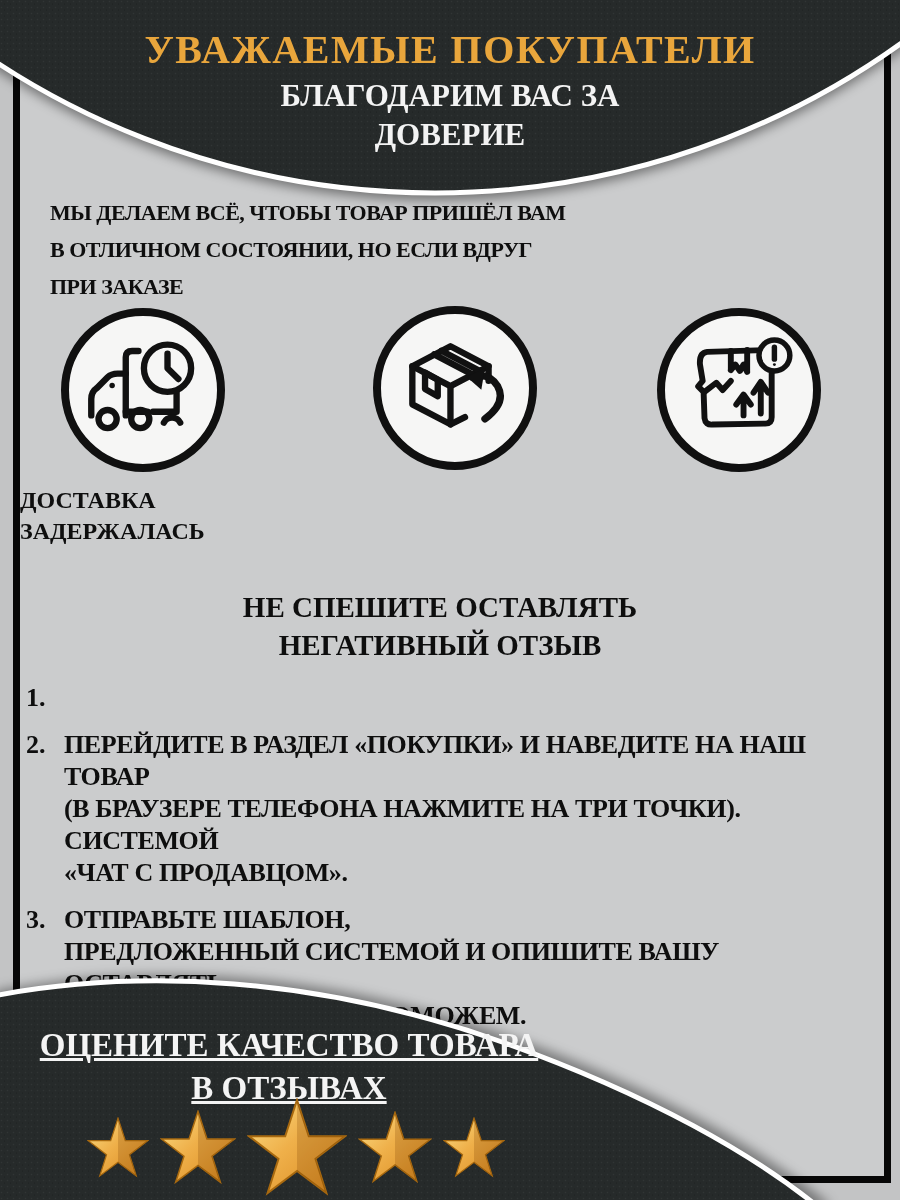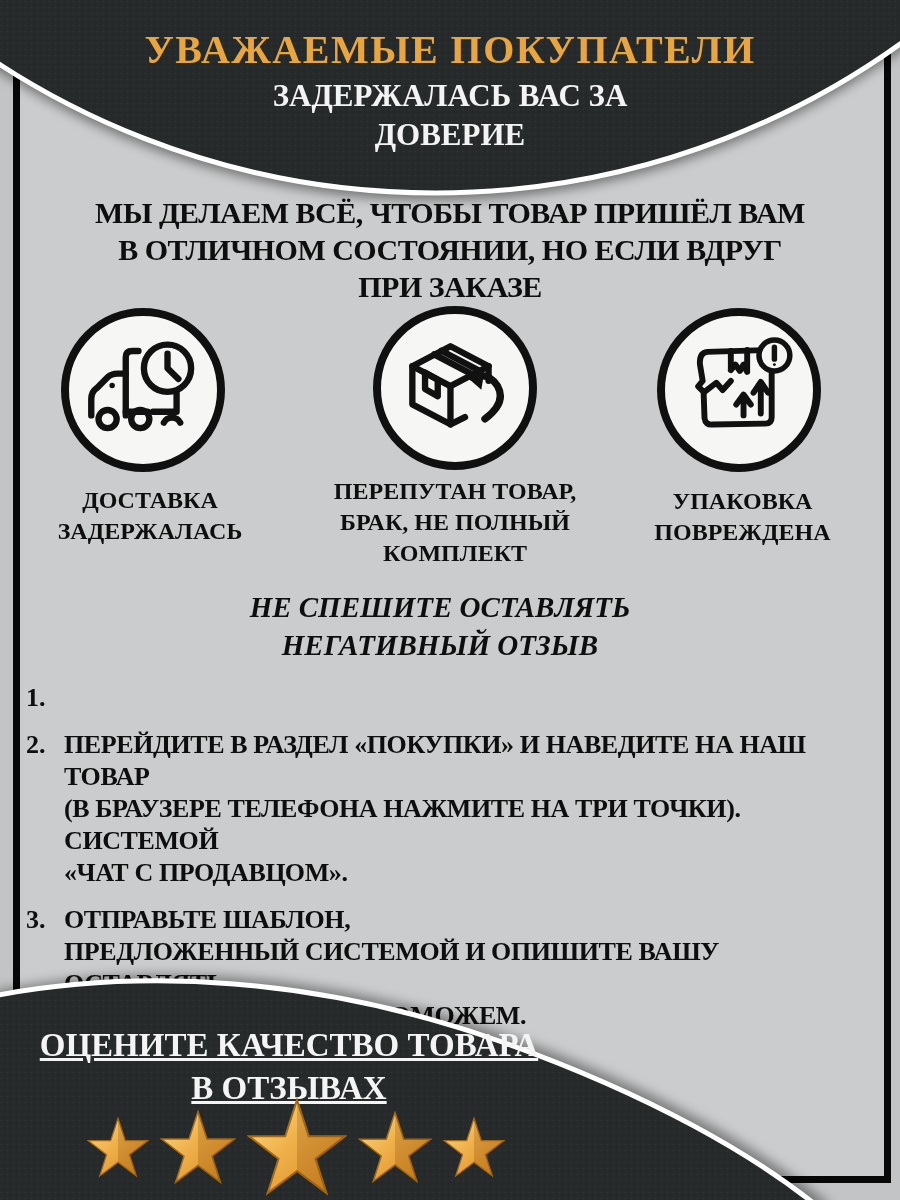--- a/index.html
+++ b/index.html
@@ -31,51 +31,49 @@
   }
   .header-subtitle{
     position:absolute;left:0;top:76px;width:900px;
     font-size:31px;line-height:39px;
     color:#f3f3f3;text-align:center;
   }
 
   
   .intro-text{
     position:absolute;left:50px;top:194px;width:800px;
-    font-size:30px;line-height:37px;letter-spacing:-0.5px;
-    text-align:center;
+    font-size:22px;line-height:37px;letter-spacing:-0.5px;
   }
 
   
   .issue-circle{
     position:absolute;
     width:164px;height:164px;
     box-sizing:border-box;
     background:#f6f6f5;
     border:8px solid #101010;
     border-radius:50%;
     display:flex;align-items:center;justify-content:center;
   }
   .issue-circle svg{width:118px;height:110px;}
   .c1{left:61px;top:308px;}
   .c2{left:373px;top:306px;}
   .c3{left:657px;top:308px;}
   .issue-label{
     position:absolute;
     font-size:24px;line-height:31px;
-    text-align:center;
   }
   .l1{left:20px;top:485px;width:260px;}
   .l2{left:318px;top:476px;width:274px;}
   .l3{left:635px;top:486px;width:215px;}
 
   
   .advice-heading{
     position:absolute;left:0;top:588px;width:880px;
-    font-size:29px;line-height:38px;text-align:center;font-style:italic;
+    font-size:29px;line-height:38px;text-align:center;
   }
   .advice-list{position:absolute;left:26px;top:682px;width:854px;}
   .advice-item{display:flex;margin-bottom:15px;}
   .advice-item .num{width:38px;font-size:26px;line-height:32px;flex:none;}
   .advice-item .txt{font-size:26px;line-height:32px;letter-spacing:-0.4px;}
 
   
   .footer-svg{position:absolute;left:0;top:915px;width:900px;height:285px;}
   .footer-heading{
     position:absolute;left:0;top:1024px;width:578px;
@@ -105,21 +103,21 @@
         <circle cx="1.5" cy="1.5" r="0.7" fill="rgba(255,255,255,0.05)"></circle>
         <circle cx="4.5" cy="4" r="0.6" fill="rgba(0,0,0,0.25)"></circle>
       </pattern>
     </defs>
     <ellipse cx="435" cy="-585" rx="790" ry="778" fill="#262b2a" filter="url(#hshadow)"></ellipse>
     <ellipse cx="435" cy="-585" rx="790" ry="778" fill="url(#feltA)"></ellipse>
     <ellipse cx="435" cy="-585" rx="790" ry="778" fill="none" stroke="#ffffff" stroke-width="5"></ellipse>
   </svg>
 
   <div class="page-title">УВАЖАЕМЫЕ ПОКУПАТЕЛИ</div>
-  <div class="header-subtitle pre">ЗАДЕРЖАЛАСЬ ВАС ЗА
+  <div class="header-subtitle pre">БЛАГОДАРИМ ВАС ЗА
 ДОВЕРИЕ</div>
 
   <div class="intro-text pre">МЫ ДЕЛАЕМ ВСЁ, ЧТОБЫ ТОВАР ПРИШЁЛ ВАМ
 В ОТЛИЧНОМ СОСТОЯНИИ, НО ЕСЛИ ВДРУГ
 ПРИ ЗАКАЗЕ</div>
 
   <div class="issue-circle c1">
     <svg viewBox="0 0 130 120" fill="none" stroke="#111111" stroke-width="7" stroke-linecap="round" stroke-linejoin="round">
       <path d="M8 88 V70 Q8 62 14 58 L26 46 Q30 42 37 42 H46"></path>
       <circle cx="31" cy="55" r="3" fill="#111111" stroke="none"></circle>
@@ -141,38 +139,33 @@
       <path d="M18 36 L60 14 L102 36 L60 58 Z"></path>
       <path d="M18 36 V78 L60 100 V58"></path>
       <path d="M102 36 V52"></path>
       <path d="M60 100 L76 92"></path>
       <path d="M50 19 L92 41 M42 23 L84 45"></path>
       <path d="M32 43 V61 L46 69 V51 Z"></path>
       <path d="M98 94 Q122 76 112 58 Q102 42 84 48" stroke-width="8"></path>
       <path d="M98 38 L78 48 L94 62 Z" fill="#111111" stroke="none"></path>
     </svg>
   </div>
-  <div class="issue-label pre l2">ПЕРЕПУТАН ТОВАР,
-БРАК, НЕ ПОЛНЫЙ
-КОМПЛЕКТ</div>
 
   <div class="issue-circle c3">
     <svg viewBox="0 0 130 120" fill="none" stroke="#111111" stroke-width="6.5" stroke-linecap="round" stroke-linejoin="round">
       <path d="M30 18 L94 16 Q101 16 101 23 L101 90 Q101 97 94 97 L36 98 Q28 99 27 91 L26 62 L20 56 L25 50 L22 32 Q21 19 30 18 Z"></path>
       <path d="M56 17 V38 M74 16 V40 M56 38 L61 32 L66 39 L70 32 L74 40"></path>
       <path d="M27 62 L40 52 L47 60 L56 50"></path>
       <path d="M70 88 V68 M62 76 L70 65 L78 76"></path>
       <path d="M89 86 V54 M81 63 L89 51 L97 63"></path>
       <circle cx="104" cy="22" r="17" fill="#f6f6f5" stroke-width="6"></circle>
       <path d="M104 13 V26" stroke-width="6"></path>
       <circle cx="104" cy="32" r="1.6" fill="#111111" stroke="none"></circle>
     </svg>
   </div>
-  <div class="issue-label pre l3">УПАКОВКА
-ПОВРЕЖДЕНА</div>
 
   <div class="advice-heading pre">НЕ СПЕШИТЕ ОСТАВЛЯТЬ
 НЕГАТИВНЫЙ ОТЗЫВ</div>
 
   <div class="advice-list">
     <div class="advice-item">
       <div class="num">1.</div>
     </div>
     <div class="advice-item">
       <div class="num">2.</div>

